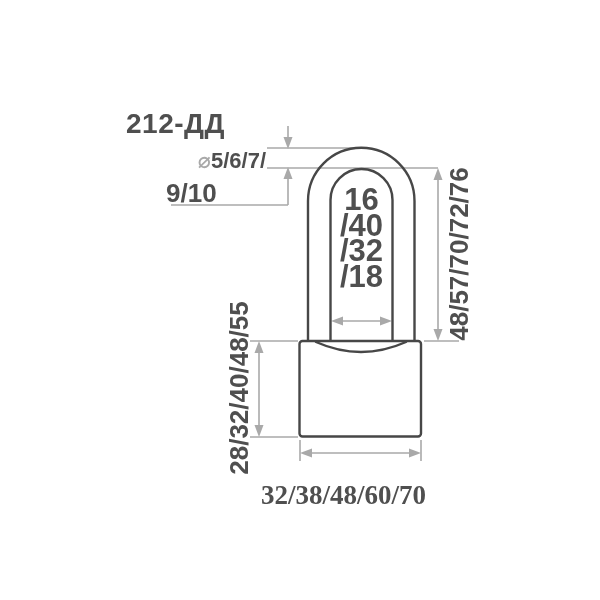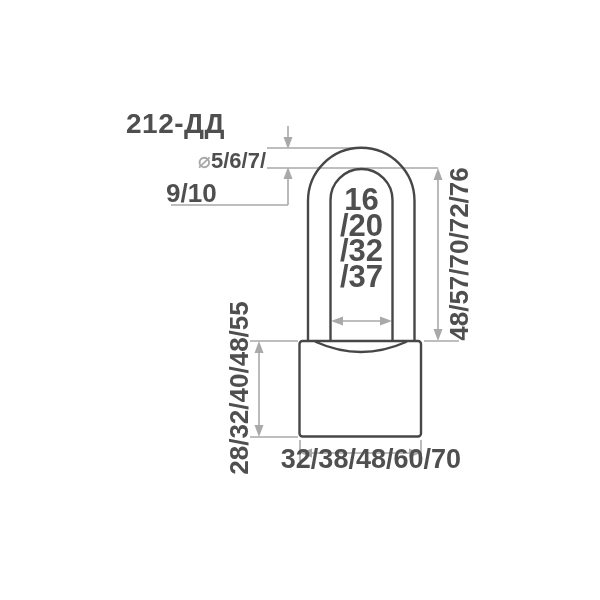--- a/index.html
+++ b/index.html
@@ -72,24 +72,25 @@
   .shackle-height-label {
     left: 360px;
     top: 240px;
   }
   .body-height-label {
     left: 140px;
     top: 374px;
   }
   .body-width-label {
     left: 261px;
-    top: 446px;
+    top: 482px;
     width: 200px;
     font-size: 27px;
-    text-align: right;
+    text-align: left;
+    font-family: Liberation Serif, serif;
   }
 </style>
 </head>
 <body>
 
 <div class="canvas">
 
   <svg width="600" height="600" viewBox="0 0 600 600">
 
     <g stroke="#a9a9a9" stroke-width="1.6" fill="none">
@@ -136,23 +137,23 @@
   </svg>
 
   <div class="lbl model-label">212-ДД</div>
 
   <div class="lbl diam-line1"><span class="diam-symbol">⌀</span><span>5/6/7/</span></div>
 
   <div class="lbl diam-line2">9/10</div>
 
   <div class="lbl inner-width-list">
     <span>16</span>
-    <span>/20</span>
+    <span>/40</span>
     <span>/32</span>
-    <span>/37</span>
+    <span>/18</span>
   </div>
 
   <div class="lbl v-label shackle-height-label">48/57/70/72/76</div>
 
   <div class="lbl v-label body-height-label">28/32/40/48/55</div>
 
   <div class="lbl body-width-label">32/38/48/60/70</div>
 
 </div>
 

